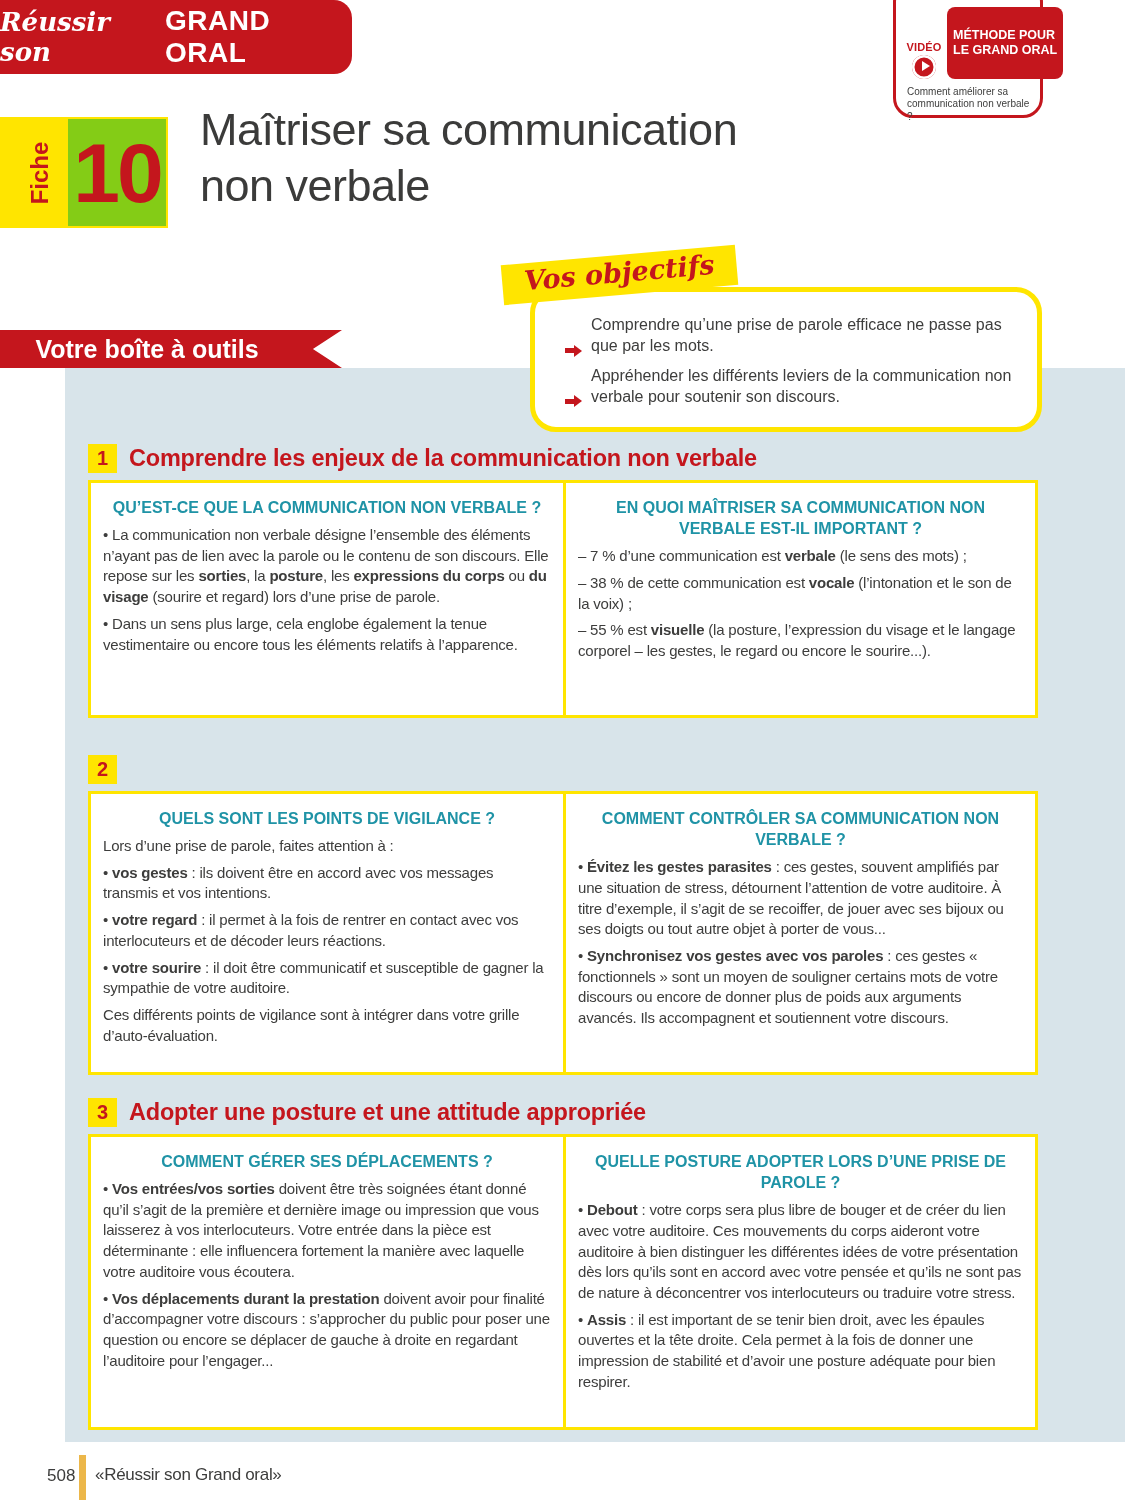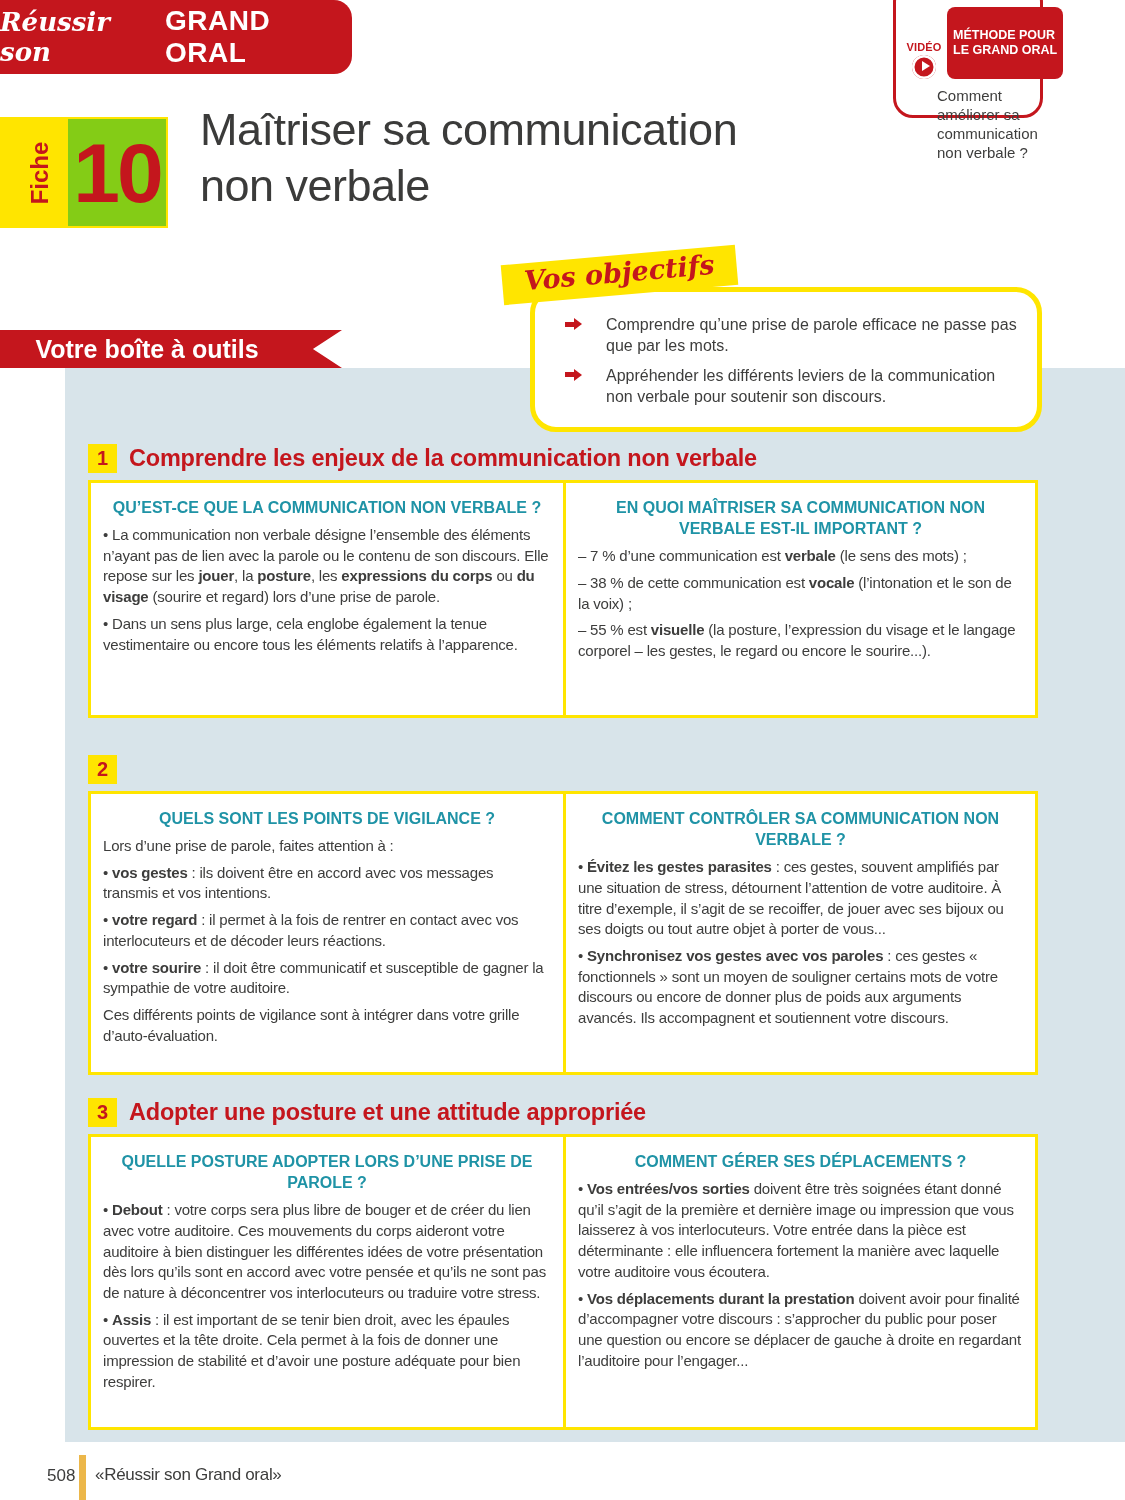--- a/index.html
+++ b/index.html
@@ -33,21 +33,21 @@
   }
   .video-row{display:flex;align-items:flex-end;gap:6px;}
   .video-left{display:flex;flex-direction:column;align-items:center;width:34px;flex:none;}
   .video-label{color:var(--red);font-weight:bold;font-size:11px;letter-spacing:.2px;}
   .play-icon{width:24px;height:24px;border-radius:50%;background:var(--red);
     box-shadow:inset 0 0 0 2.5px #fff;position:relative;margin-top:2px;}
   .play-icon::after{content:"";position:absolute;left:9.5px;top:6.5px;
     border-left:8px solid #fff;border-top:5.5px solid transparent;border-bottom:5.5px solid transparent;}
   .video-badge{background:var(--red);color:#fff;font-weight:bold;font-size:12.5px;line-height:1.18;
     padding:21px 6px;border-radius:8px;white-space:nowrap;}
-  .video-question{font-size:15px;line-height:1.28;margin-top:7px;font-weight:500;margin-left:30px;}
+  .video-question{font-size:10px;line-height:1.28;margin-top:7px;font-weight:500;}
 
   
   .fiche-yellow{position:absolute;left:0;top:117px;width:66px;height:111px;background:var(--yellow);
     display:flex;align-items:center;justify-content:flex-end;}
   .fiche-label{transform:rotate(-90deg);transform-origin:center;color:var(--red);
     font-weight:bold;font-size:24px;margin-right:-6px;}
   .fiche-numbox{position:absolute;left:66px;top:117px;width:102px;height:111px;background:#84cc16;
     border:2px solid var(--yellow);box-sizing:border-box;display:flex;align-items:center;justify-content:center;}
   .fiche-number{color:var(--red);font-weight:bold;font-size:84px;letter-spacing:-3px;line-height:1;}
   .main-title{position:absolute;left:200px;top:102px;font-size:45px;line-height:1.24;
@@ -57,21 +57,21 @@
   .obj-label{
     position:absolute;left:502px;top:255px;z-index:3;background:var(--yellow);
     color:var(--red);font-family:"DejaVu Serif",serif;font-style:italic;font-weight:bold;
     font-size:27px;padding:2px 22px 7px;transform:rotate(-5deg);
   }
   .obj-box{
     position:absolute;left:530px;top:287px;width:512px;height:145px;box-sizing:border-box;
     background:#fff;border:5px solid var(--yellow);border-radius:26px;
     padding:22px 16px 8px 30px;z-index:2;
   }
-  .obj-item{display:flex;gap:24px;font-size:16px;line-height:1.33;margin-bottom:8px;font-weight:500;}
+  .obj-item{display:flex;gap:9px;font-size:16px;line-height:1.33;margin-bottom:8px;font-weight:500;align-items:flex-end;}
   .arrow-icon{display:inline-block;flex:none;width:17px;height:12px;position:relative;margin-top:4px;}
   .arrow-icon::before{content:"";position:absolute;left:0;top:3.5px;width:9px;height:5px;background:var(--red);}
   .arrow-icon::after{content:"";position:absolute;left:9px;top:0;
     border-left:8px solid var(--red);border-top:6px solid transparent;border-bottom:6px solid transparent;}
 
   
   .ribbon{
     position:absolute;left:0;top:330px;width:342px;height:38px;background:var(--red);
     clip-path:polygon(0 0,100% 0,91.5% 50%,100% 100%,0 100%);
     color:#fff;font-weight:bold;font-size:25px;display:flex;align-items:center;justify-content:center;
@@ -158,21 +158,21 @@
 
   <div class="sections">
       <section class="section">
         <div class="sec-head">
           <span class="sec-num">1</span>
           <span class="sec-title">Comprendre les enjeux de la communication non verbale</span>
         </div>
         <div class="card">
           <div class="col">
             <div class="col-heading">QU’EST-CE QUE LA COMMUNICATION NON VERBALE ?</div>
-            <p>• La communication non verbale désigne l’ensemble des éléments n’ayant pas de lien avec la parole ou le contenu de son discours. Elle repose sur les <b>jouer</b>, la <b>posture</b>, les <b>expressions du corps</b> ou <b>du visage</b> (sourire et regard) lors d’une prise de parole.</p>
+            <p>• La communication non verbale désigne l’ensemble des éléments n’ayant pas de lien avec la parole ou le contenu de son discours. Elle repose sur les <b>sorties</b>, la <b>posture</b>, les <b>expressions du corps</b> ou <b>du visage</b> (sourire et regard) lors d’une prise de parole.</p>
             <p>• Dans un sens plus large, cela englobe également la tenue vestimentaire ou encore tous les éléments relatifs à l’apparence.</p>
           </div>
           <div class="col">
             <div class="col-heading">EN QUOI MAÎTRISER SA COMMUNICATION NON VERBALE EST-IL IMPORTANT ?</div>
             <p>– 7 % d’une communication est <b>verbale</b> (le sens des mots) ;</p>
             <p>– 38 % de cette communication est <b>vocale</b> (l’intonation et le son de la voix) ;</p>
             <p>– 55 % est <b>visuelle</b> (la posture, l’expression du visage et le langage corporel – les gestes, le regard ou encore le sourire...).</p>
           </div>
         </div>
       </section>
@@ -196,29 +196,29 @@
           </div>
         </div>
       </section>
       <section class="section">
         <div class="sec-head">
           <span class="sec-num">3</span>
           <span class="sec-title">Adopter une posture et une attitude appropriée</span>
         </div>
         <div class="card">
           <div class="col">
+            <div class="col-heading">COMMENT GÉRER SES DÉPLACEMENTS ?</div>
+            <p>• <b>Vos entrées/vos sorties</b> doivent être très soignées étant donné qu’il s’agit de la première et dernière image ou impression que vous laisserez à vos interlocuteurs. Votre entrée dans la pièce est déterminante : elle influencera fortement la manière avec laquelle votre auditoire vous écoutera.</p>
+            <p>• <b>Vos déplacements durant la prestation</b> doivent avoir pour finalité d’accompagner votre discours : s’approcher du public pour poser une question ou encore se déplacer de gauche à droite en regardant l’auditoire pour l’engager...</p>
+          </div>
+          <div class="col">
             <div class="col-heading">QUELLE POSTURE ADOPTER LORS D’UNE PRISE DE PAROLE ?</div>
             <p>• <b>Debout</b> : votre corps sera plus libre de bouger et de créer du lien avec votre auditoire. Ces mouvements du corps aideront votre auditoire à bien distinguer les différentes idées de votre présentation dès lors qu’ils sont en accord avec votre pensée et qu’ils ne sont pas de nature à déconcentrer vos interlocuteurs ou traduire votre stress.</p>
             <p>• <b>Assis</b> : il est important de se tenir bien droit, avec les épaules ouvertes et la tête droite. Cela permet à la fois de donner une impression de stabilité et d’avoir une posture adéquate pour bien respirer.</p>
           </div>
-          <div class="col">
-            <div class="col-heading">COMMENT GÉRER SES DÉPLACEMENTS ?</div>
-            <p>• <b>Vos entrées/vos sorties</b> doivent être très soignées étant donné qu’il s’agit de la première et dernière image ou impression que vous laisserez à vos interlocuteurs. Votre entrée dans la pièce est déterminante : elle influencera fortement la manière avec laquelle votre auditoire vous écoutera.</p>
-            <p>• <b>Vos déplacements durant la prestation</b> doivent avoir pour finalité d’accompagner votre discours : s’approcher du public pour poser une question ou encore se déplacer de gauche à droite en regardant l’auditoire pour l’engager...</p>
-          </div>
         </div>
       </section>
     </div>
 
   <div class="footer-num">508</div>
   <div class="footer-bar"></div>
   <div class="footer-title">«Réussir son Grand oral»</div>
 
 </div>
 

